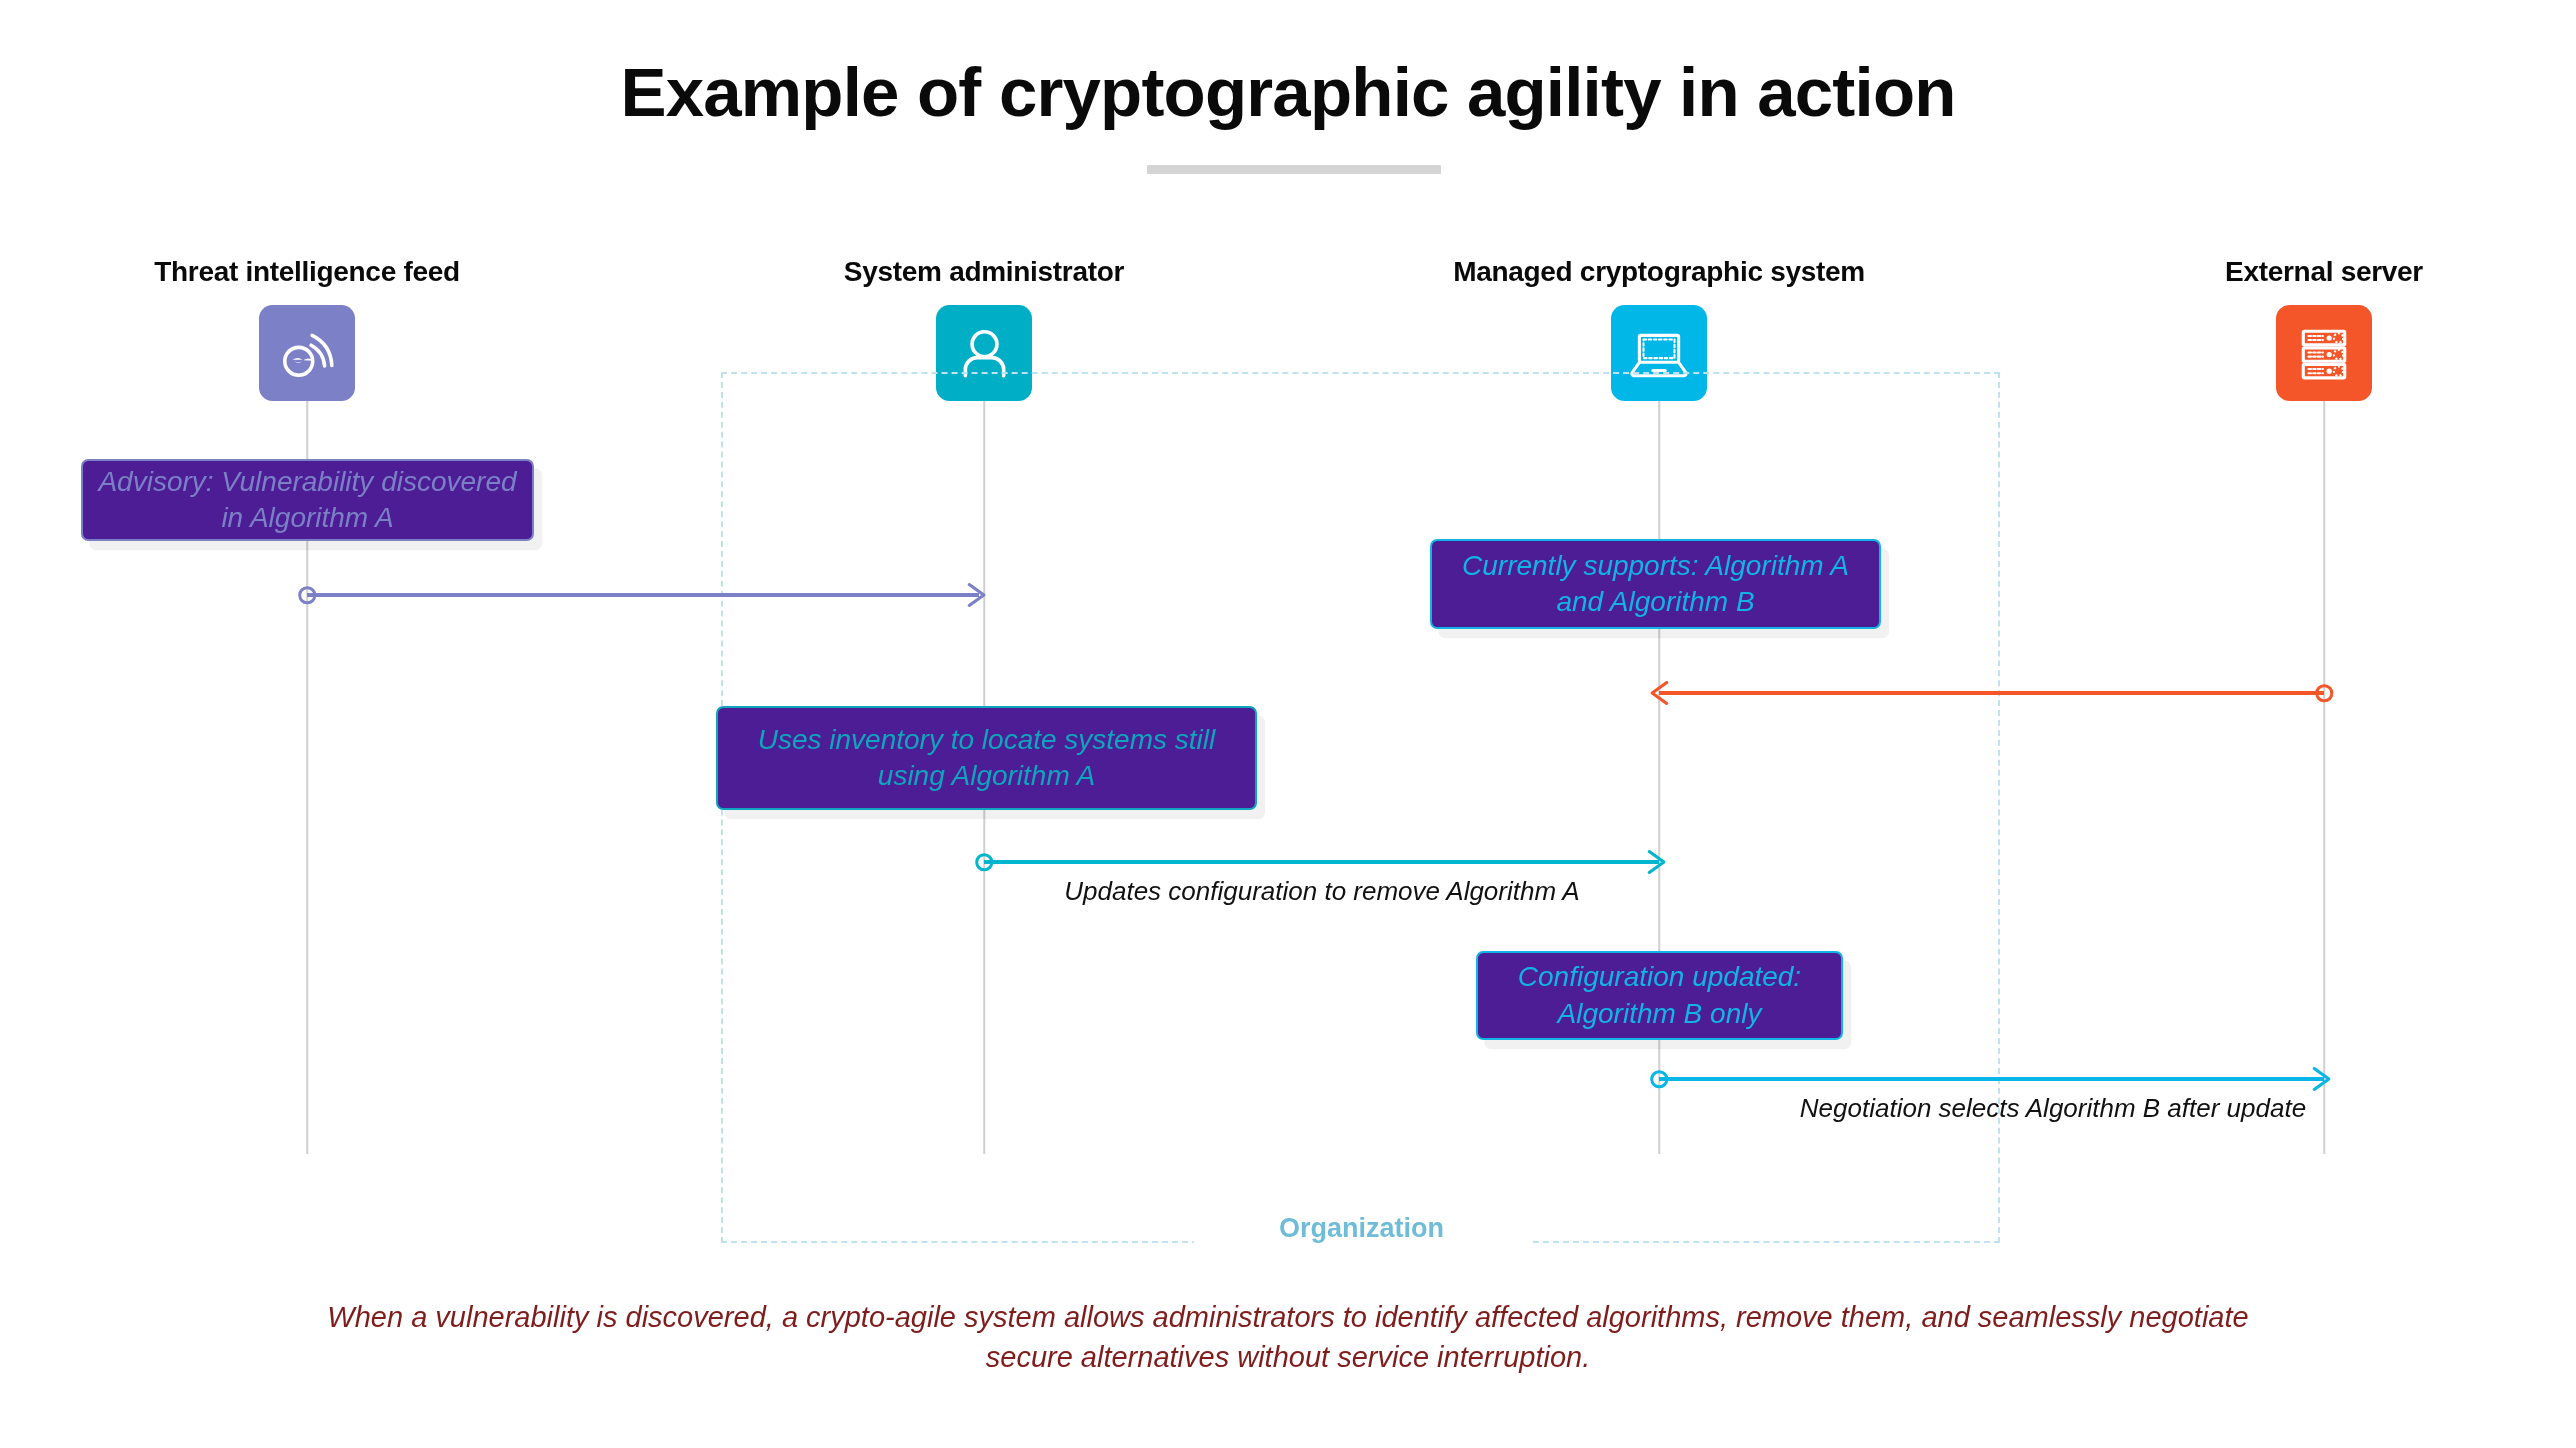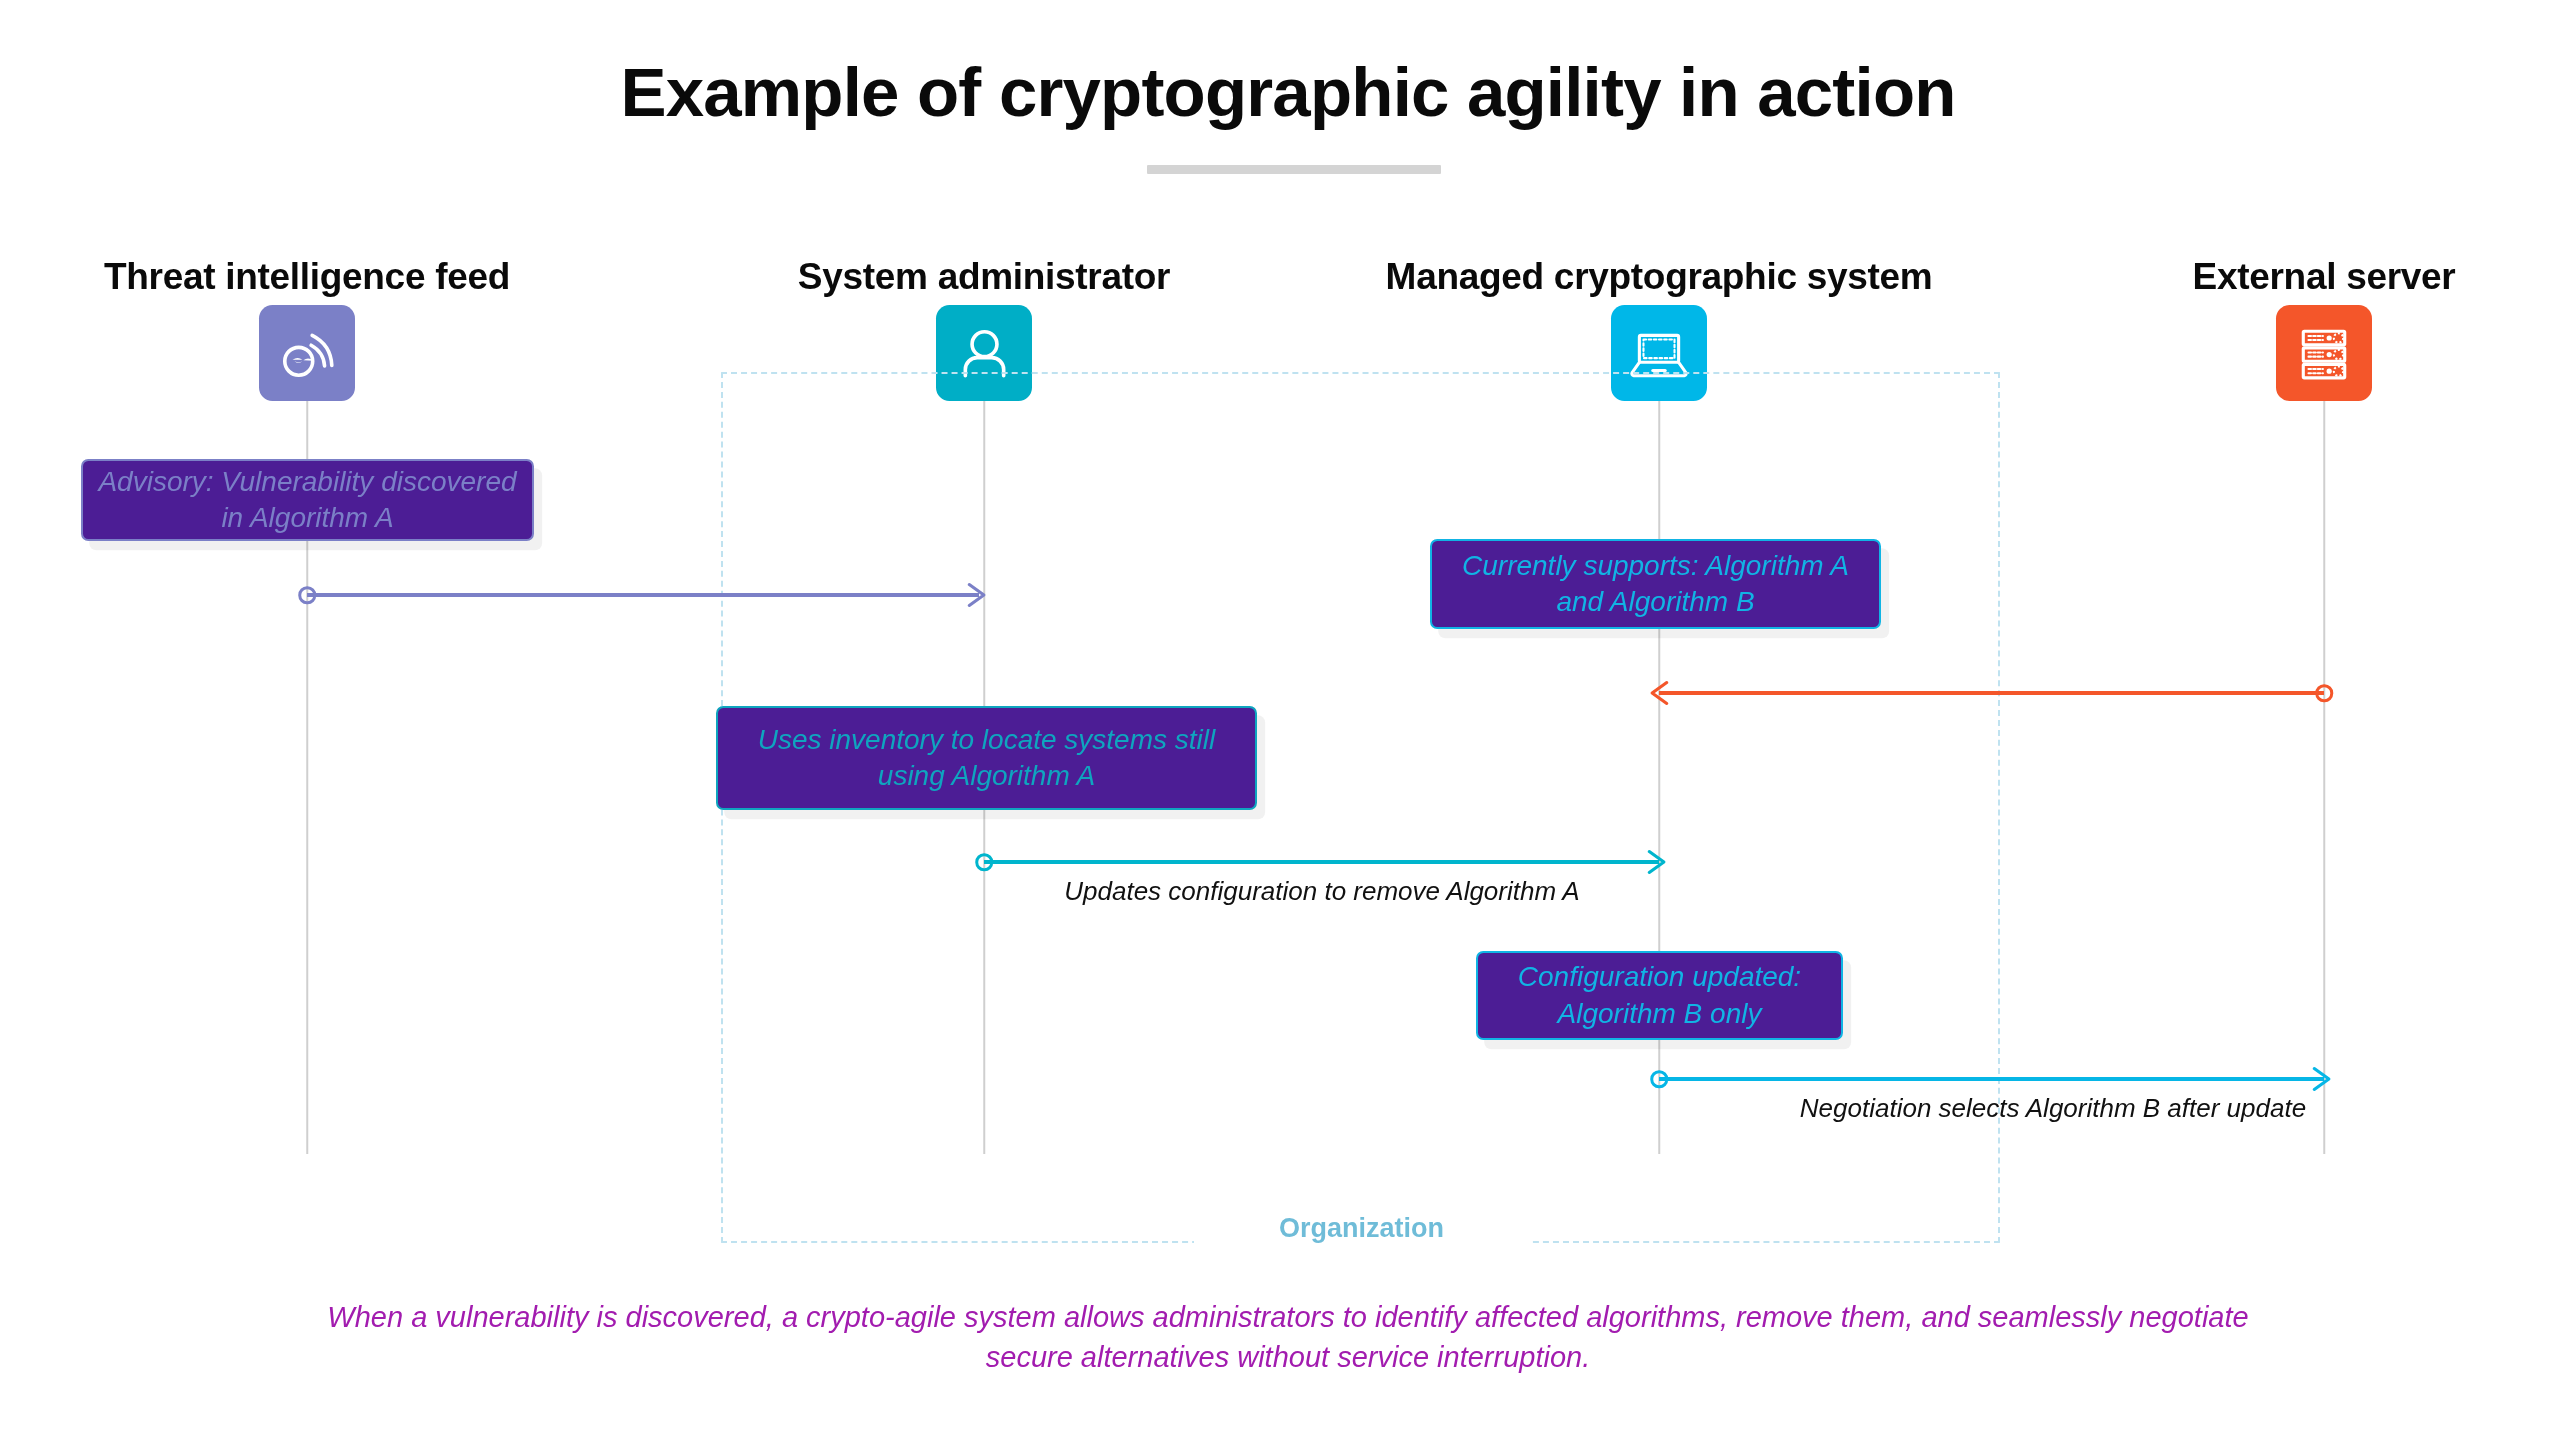--- a/index.html
+++ b/index.html
@@ -17,21 +17,21 @@
     line-height:1.05;
   }
   .title-rule{
     position:absolute;left:1147px;top:165px;width:294px;height:8.8px;
     background:#d4d4d4;border-radius:1px;
   }
 
   
   .lane-head{
     position:absolute;top:256px;transform:translateX(-50%);
-    font-size:37px;font-weight:700;color:#0a0a0a;white-space:nowrap;
+    font-size:28px;font-weight:700;color:#0a0a0a;white-space:nowrap;
     letter-spacing:-0.3px;
   }
   .lane-icon{
     position:absolute;top:305px;transform:translateX(-50%);
     width:96px;height:96px;border-radius:13.4px;
     display:flex;align-items:center;justify-content:center;
   }
   .lane-icon svg{display:block;}
 
   
@@ -71,21 +71,21 @@
   .msg-head{position:absolute;width:24px;height:24px;transform:translateY(-50%);}
   .msg-head svg{display:block;overflow:visible;}
   .msg-label{
     position:absolute;text-align:center;font-style:italic;
     font-size:26px;line-height:1.27;color:#111111;
   }
 
   
   .caption{
     position:absolute;left:309px;top:1298px;width:1958px;text-align:center;
-    font-style:italic;font-size:29px;line-height:1.37;color:#a21caf;
+    font-style:italic;font-size:29px;line-height:1.37;color:#7f1d1d;
   }
 </style>
 </head>
 <body>
 
 <div class="stage">
 
   <div class="title">Example of cryptographic agility in action</div>
   <div class="title-rule"></div>
 

